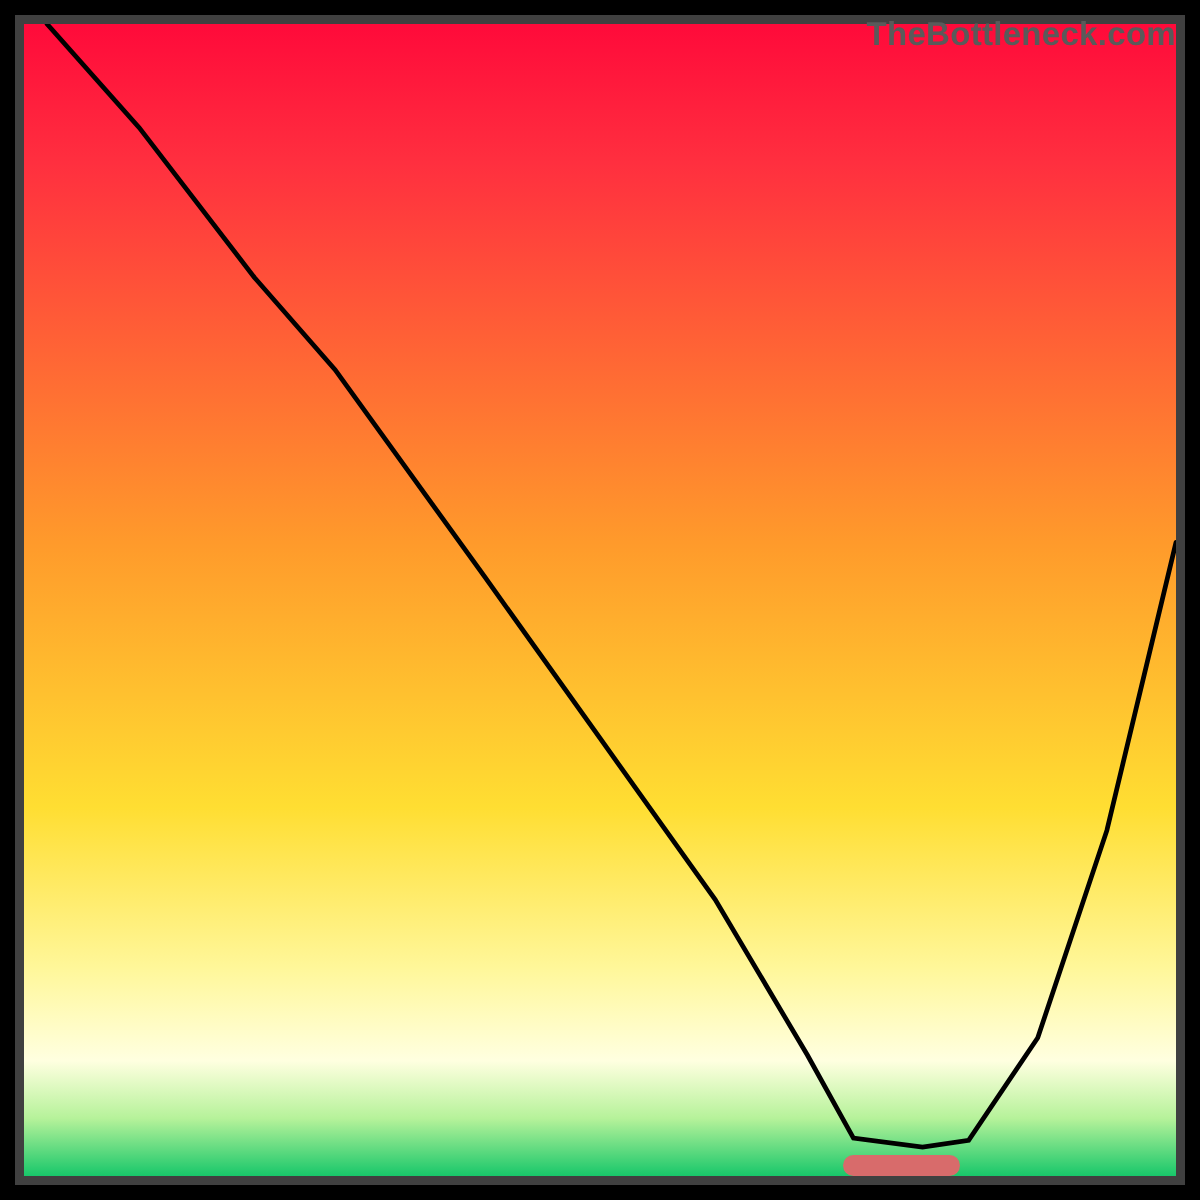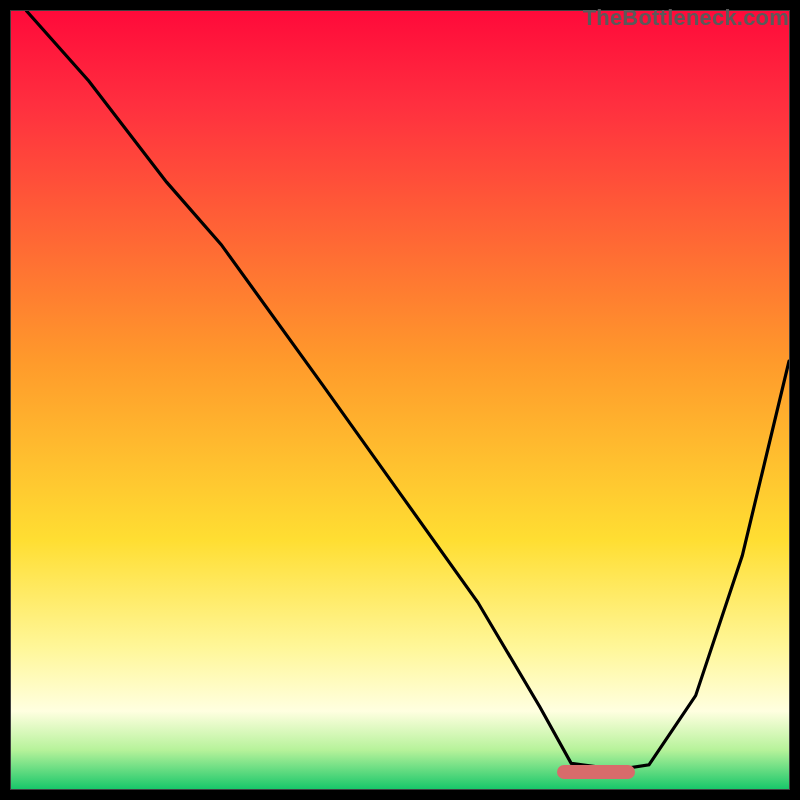--- a/index.html
+++ b/index.html
@@ -9,21 +9,21 @@
     background: #000;
     position: relative;
     font-family: Arial, sans-serif;
   }
   .plot-frame {
     position: absolute;
     left: 10px;
     top: 10px;
     width: 780px;
     height: 780px;
-    border: 1px solid #404040;
+    border: 6px solid #404040;
   }
   .gradient-bg {
     position: absolute;
     left: 0;
     top: 0;
     width: 100%;
     height: 100%;
   }
   .watermark {
     position: absolute;

